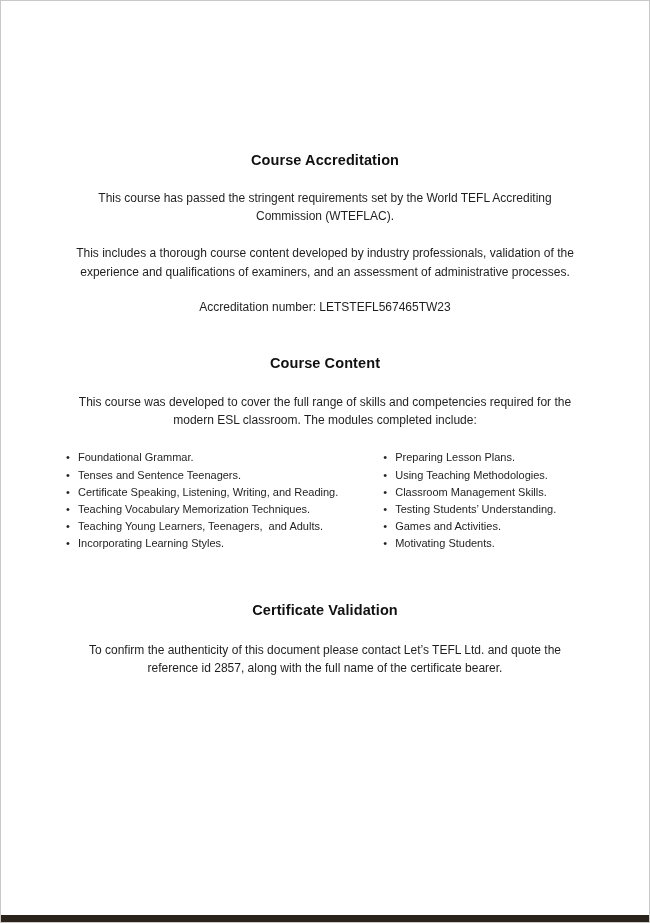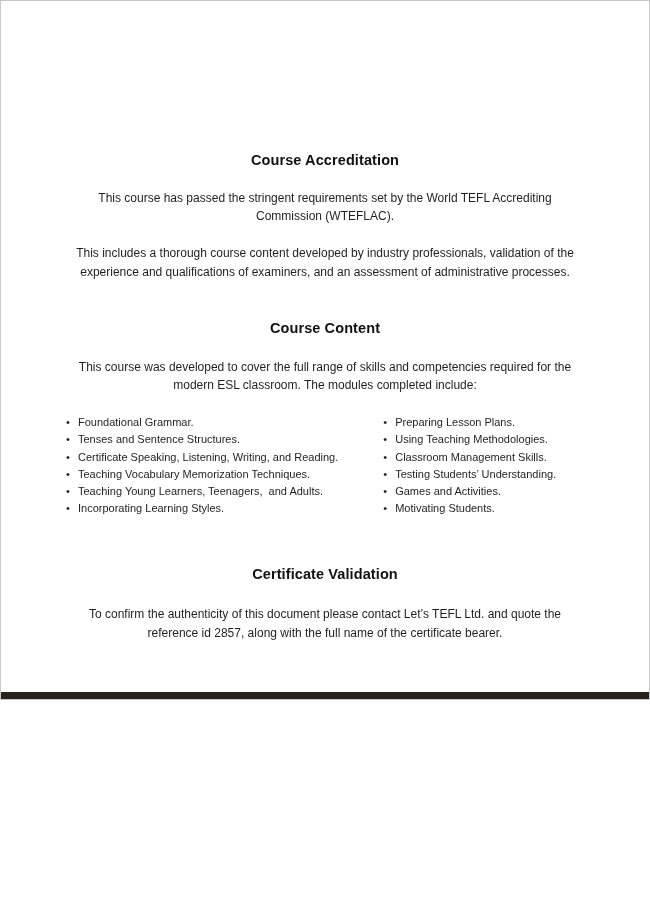--- a/index.html
+++ b/index.html
@@ -10,21 +10,21 @@
     --heading-color: #111111;
   }
   html,body{ margin:0; padding:0; }
   body{
     width:650px; height:923px;
     font-family:"Liberation Sans", sans-serif;
     background:var(--page-bg);
   }
   .page{
     position:relative;
-    width:650px; height:700px;
+    width:650px; height:923px;
     box-sizing:border-box;
     background:var(--page-bg);
     border:1px solid var(--border-color);
     overflow:hidden;
   }
   .content{
     padding-top:149px;
     color:var(--text-color);
     text-align:center;
   }
@@ -86,29 +86,30 @@
 
 <div class="page">
   <div class="content">
 
     <h2>Course Accreditation</h2>
 
     <p class="para mt-p1">This course has passed the stringent requirements set by the World TEFL Accrediting Commission (WTEFLAC).</p>
 
     <p class="para mt-p2">This includes a thorough course content developed by industry professionals, validation of the experience and qualifications of examiners, and an assessment of administrative processes.</p>
 
+    <p class="para mt-accred">Accreditation number: LETSTEFL567465TW23</p>
 
     <h2 class="mt-h2">Course Content</h2>
 
     <p class="para mt-intro">This course was developed to cover the full range of skills and competencies required for the modern ESL classroom. The modules completed include:</p>
 
     <div class="modules">
       <ul class="col-left">
         <li>Foundational Grammar.</li>
-        <li>Tenses and Sentence Structures.</li>
+        <li>Tenses and Sentence Teenagers.</li>
         <li>Certificate Speaking, Listening, Writing, and Reading.</li>
         <li>Teaching Vocabulary Memorization Techniques.</li>
         <li>Teaching Young Learners, Teenagers,  and Adults.</li>
         <li>Incorporating Learning Styles.</li>
       </ul>
       <ul class="col-right">
         <li>Preparing Lesson Plans.</li>
         <li>Using Teaching Methodologies.</li>
         <li>Classroom Management Skills.</li>
         <li>Testing Students’ Understanding.</li>

